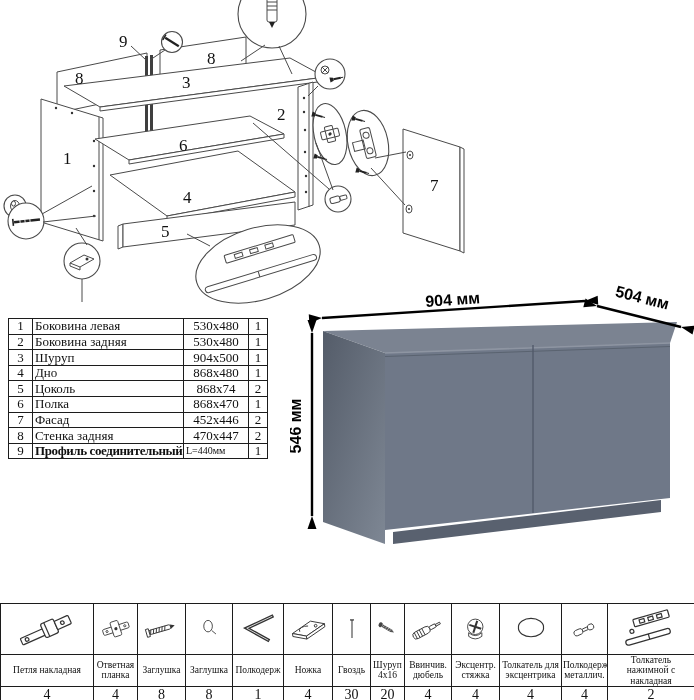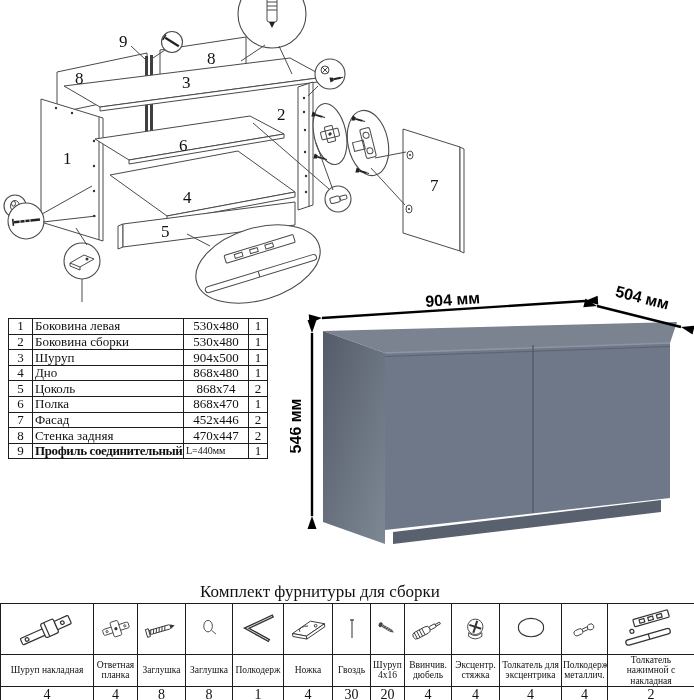--- a/index.html
+++ b/index.html
@@ -234,21 +234,21 @@
       </colgroup>
     <tbody>
         <tr>
           <td class="c">1</td>
           <td>Боковина левая</td>
           <td class="c">530x480</td>
           <td class="c">1</td>
         </tr>
     <tr>
           <td class="c">2</td>
-          <td>Боковина сборки</td>
+          <td>Боковина задняя</td>
           <td class="c">530x480</td>
           <td class="c">1</td>
         </tr>
     <tr>
           <td class="c">3</td>
           <td>Шуруп</td>
           <td class="c">904x500</td>
           <td class="c">1</td>
         </tr>
     <tr>
@@ -322,21 +322,20 @@
       <text class="dim-text" x="351" y="25" text-anchor="middle" transform="rotate(14 351 25)">504 мм</text>
     </g>
     <g>
       <line x1="22" y1="55" x2="22" y2="238" stroke="#000" stroke-width="2.4"></line>
       <use href="#arrowhead" transform="translate(22,55) rotate(-90)"></use>
       <use href="#arrowhead" transform="translate(22,238) rotate(90)"></use>
       <text class="dim-text" x="0" y="0" text-anchor="middle" transform="translate(11,148) rotate(-90)">546 мм</text>
     </g>
   </svg>
 
-  <div class="hw-title">Комплект фурнитуры для сборки</div>
 
   <table class="hw">
     <colgroup>
       <col style="width:93px">
         <col style="width:44px">
         <col style="width:48px">
         <col style="width:47px">
       <col style="width:51px">
         <col style="width:49px">
         <col style="width:38px">
@@ -474,21 +473,21 @@
                 <rect x="15" y="9" width="36" height="7.5" rx="1" class="hwln"></rect>
                 <rect x="21" y="11" width="5" height="3.5" class="hwln"></rect>
                 <rect x="30" y="11" width="5" height="3.5" class="hwln"></rect>
                 <rect x="39" y="11" width="5" height="3.5" class="hwln"></rect>
                 <circle cx="11" cy="20" r="2" class="hwln"></circle>
               </g>
             </svg>
           </td>
     </tr>
     <tr class="hw-names">
-      <td>Шуруп накладная</td>
+      <td>Петля накладная</td>
       <td>Ответная планка</td>
       <td>Заглушка</td>
       <td>Заглушка</td>
       <td>Полкодерж</td>
       <td>Ножка</td>
       <td>Гвоздь</td>
       <td>Шуруп 4x16</td>
       <td>Ввинчив. дюбель</td>
       <td>Эксцентр. стяжка</td>
       <td>Толкатель для эксцентрика</td>

